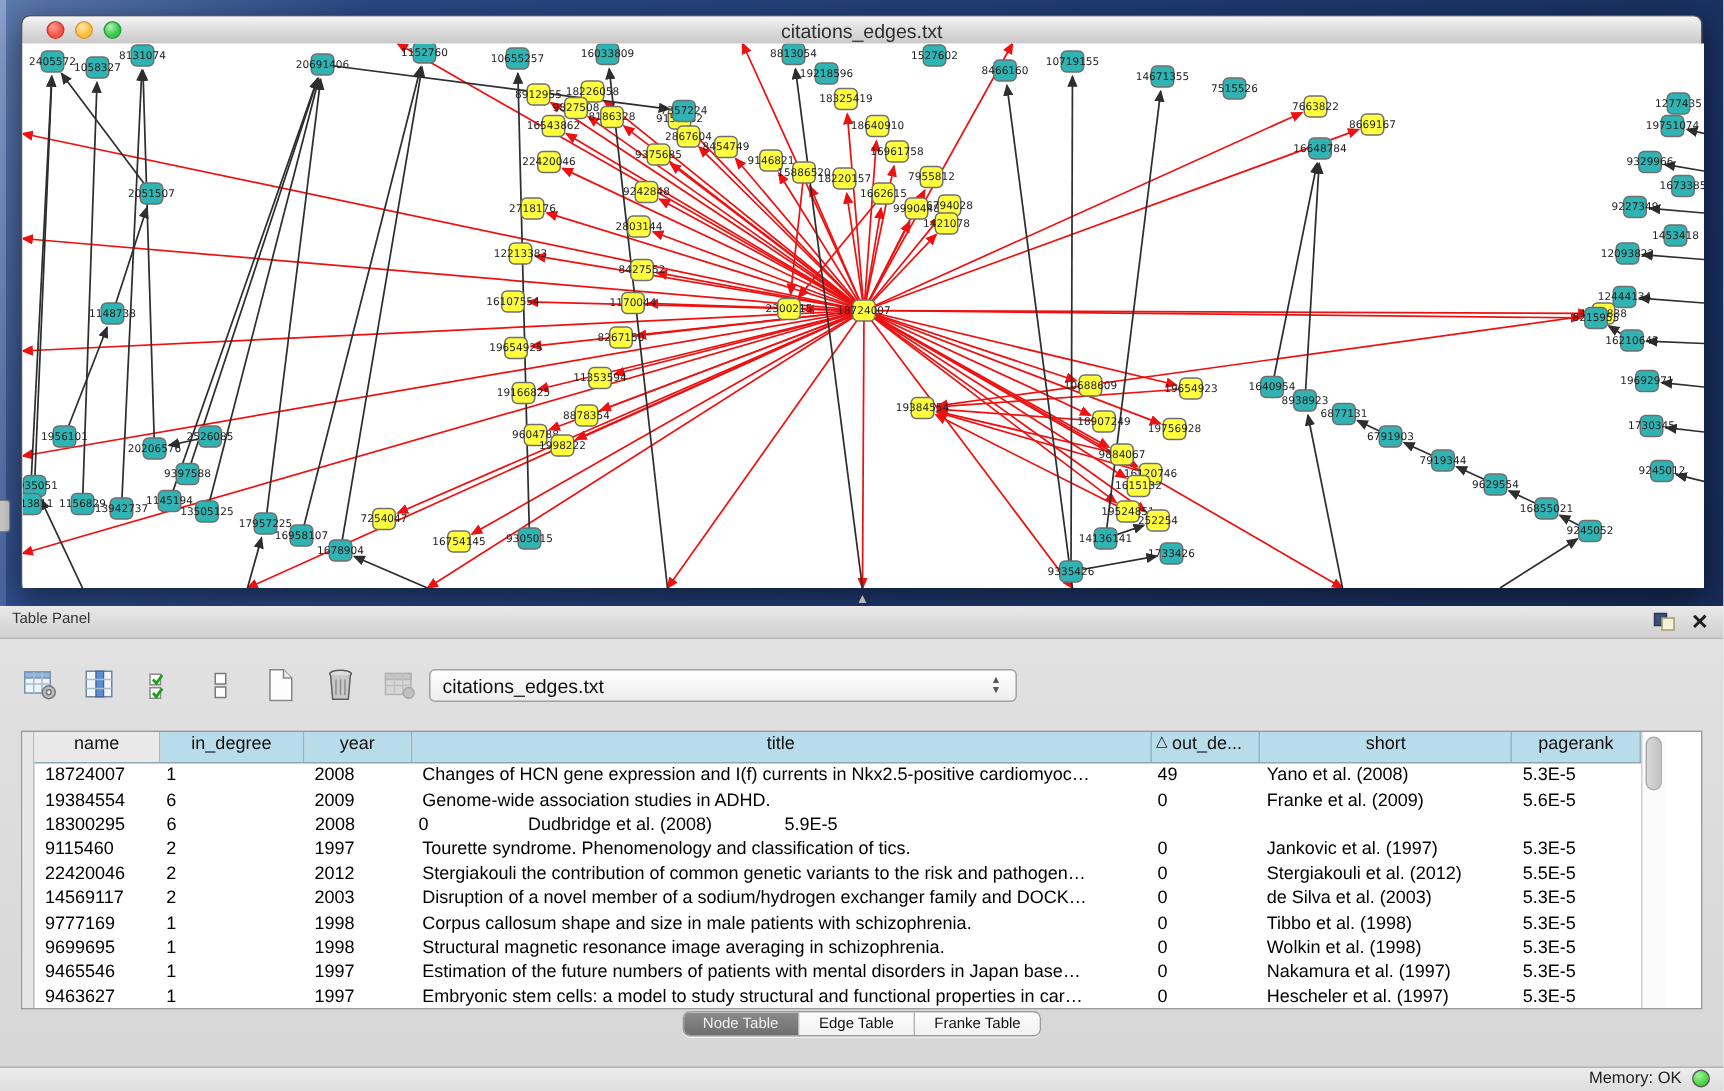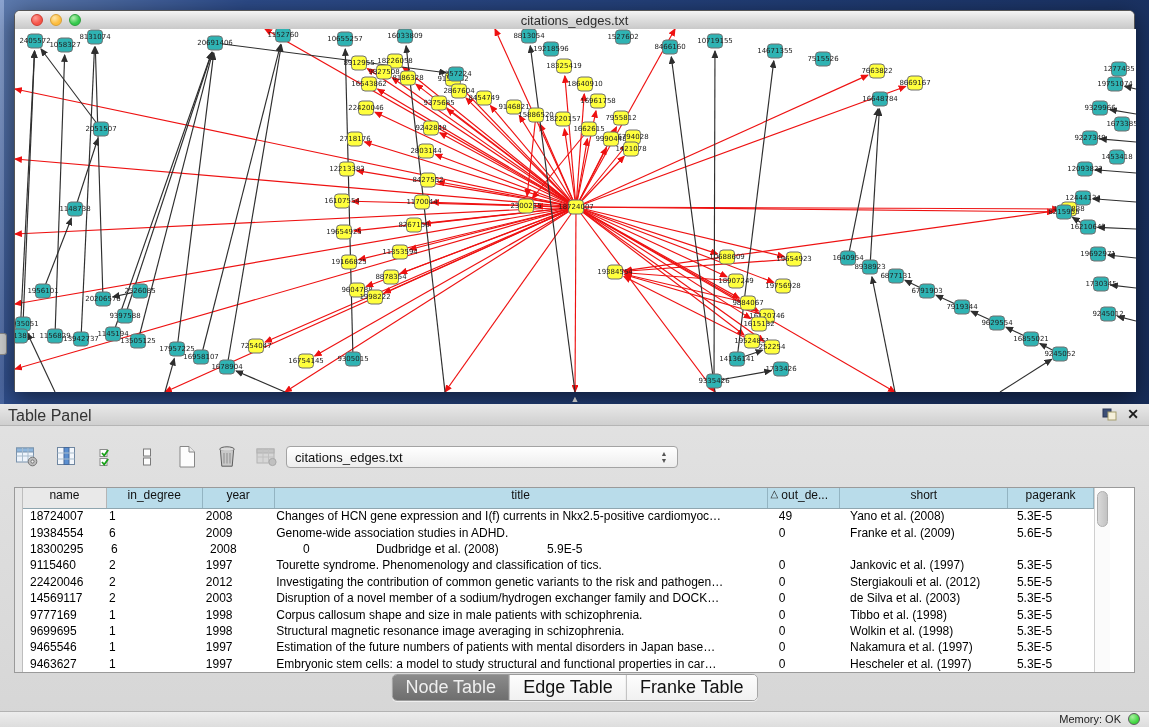--- a/index.html
+++ b/index.html
@@ -33,21 +33,21 @@
 
   
   .splitter-grip{position:absolute;left:569px;top:395px;width:12px;height:8px;
     color:#b8b8b8;font-size:9px;line-height:8px;text-align:center;}
 
   
   .table-panel{position:absolute;left:0;top:404px;width:1149px;height:323px;
     background:linear-gradient(#e2e2e2,#d6d6d6);}
   .panel-header{position:absolute;left:0;top:0;width:1149px;height:21px;
     background:linear-gradient(#e9e9e9,#cfcfcf);border-bottom:1px solid #b5b5b5;}
-  .panel-title{position:absolute;left:8px;top:3px;font-size:16px;color:#333;}
+  .panel-title{position:absolute;left:8px;top:3px;font-size:10px;color:#333;}
   .panel-header-icons{position:absolute;right:10px;top:2px;display:flex;gap:10px;align-items:center;}
   .float-ico svg{display:block;}
   .close-ico{font-size:14px;font-weight:bold;color:#1c1c1c;line-height:16px;cursor:default;}
 
   
   .toolbar{position:absolute;left:14px;top:36px;height:34px;display:flex;align-items:center;gap:14px;}
   .tbtn{width:26px;height:26px;display:flex;align-items:center;justify-content:center;}
   .tbtn svg{display:block;}
   .fx{font-family:"Liberation Serif",serif;font-style:italic;font-size:15px;color:#1a1a1a;}
   .combo{position:absolute;left:272px;top:6px;width:392px;height:22px;box-sizing:border-box;
@@ -68,35 +68,35 @@
   .hcell.first{background:#e9e9e9;border-right:1px solid #b5b5b5;}
   .hcell.sorted{justify-content:flex-start;padding-left:3px;}
   .sort-arrow{font-size:10px;margin-right:3px;color:#222;}
   .trows{position:absolute;left:8px;top:20px;right:40px;bottom:0;display:flex;flex-direction:column;}
   .trow{flex:1;display:flex;align-items:center;}
   .cell{box-sizing:border-box;font-size:12px;color:#000;white-space:nowrap;overflow:hidden;padding:0 4px;}
   .c0{width:84px;padding-left:7px;}
   .c1{width:96px;}
   .c2{width:72px;padding-left:7px;}
   .c3{width:494px;padding-left:7px;}
-  .c4{width:73px;margin-left:24px;}
+  .c4{width:73px;}
   .c5{width:168px;}
   .c6{width:86px;padding-left:7px;}
   .h0{width:84px;}.h1{width:96px;}.h2{width:72px;}.h3{width:494px;}
   .h4{width:73px;}.h5{width:168px;}.h6{width:86px;}
   .vscroll{position:absolute;right:24px;top:0;width:16px;height:100%;
     background:#fbfbfb;border-left:1px solid #cfcfcf;box-sizing:border-box;}
   .vthumb{position:absolute;left:2px;top:3px;width:11px;height:36px;border-radius:6px;
     background:linear-gradient(90deg,#d9d9d9,#c2c2c2);border:1px solid #adadad;box-sizing:border-box;}
 
   
   .tabbar{position:absolute;left:50%;top:270px;transform:translateX(-50%);
     display:flex;border:1px solid #9c9c9c;border-radius:5px;overflow:hidden;
     background:#fafafa;box-shadow:0 1px 0 rgba(255,255,255,.6);}
-  .tab{padding:2px 13px;font-size:18px;color:#111;border-right:1px solid #b5b5b5;
+  .tab{padding:2px 13px;font-size:10px;color:#111;border-right:1px solid #b5b5b5;
     background:linear-gradient(#fdfdfd,#f1f1f1);white-space:nowrap;}
   .tab:last-child{border-right:none;}
   .tab.selected{background:linear-gradient(#8b8b8b,#6e6e6e);color:#efefef;}
 
   
   .statusbar{position:absolute;left:0;top:307px;width:1149px;height:16px;
     background:linear-gradient(#ededed,#dcdcdc);border-top:1px solid #b3b3b3;}
   .mem{position:absolute;right:28px;top:1px;font-size:11px;color:#222;}
   .memdot{position:absolute;right:9px;top:1px;width:12px;height:12px;border-radius:50%;
     border:1px solid #5d5d5d;box-sizing:border-box;}
@@ -819,21 +819,21 @@
           <div class="cell c2">1997</div>
           <div class="cell c3">Tourette syndrome. Phenomenology and classification of tics.</div>
           <div class="cell c4">0</div>
           <div class="cell c5">Jankovic et al. (1997)</div>
           <div class="cell c6">5.3E-5</div>
         </div>
         <div class="trow">
           <div class="cell c0">22420046</div>
           <div class="cell c1">2</div>
           <div class="cell c2">2012</div>
-          <div class="cell c3">Investigating the contribution of common genetic variants to the risk and pathogen…</div>
+          <div class="cell c3">Stergiakouli the contribution of common genetic variants to the risk and pathogen…</div>
           <div class="cell c4">0</div>
           <div class="cell c5">Stergiakouli et al. (2012)</div>
           <div class="cell c6">5.5E-5</div>
         </div>
         <div class="trow">
           <div class="cell c0">14569117</div>
           <div class="cell c1">2</div>
           <div class="cell c2">2003</div>
           <div class="cell c3">Disruption of a novel member of a sodium/hydrogen exchanger family and DOCK…</div>
           <div class="cell c4">0</div>

